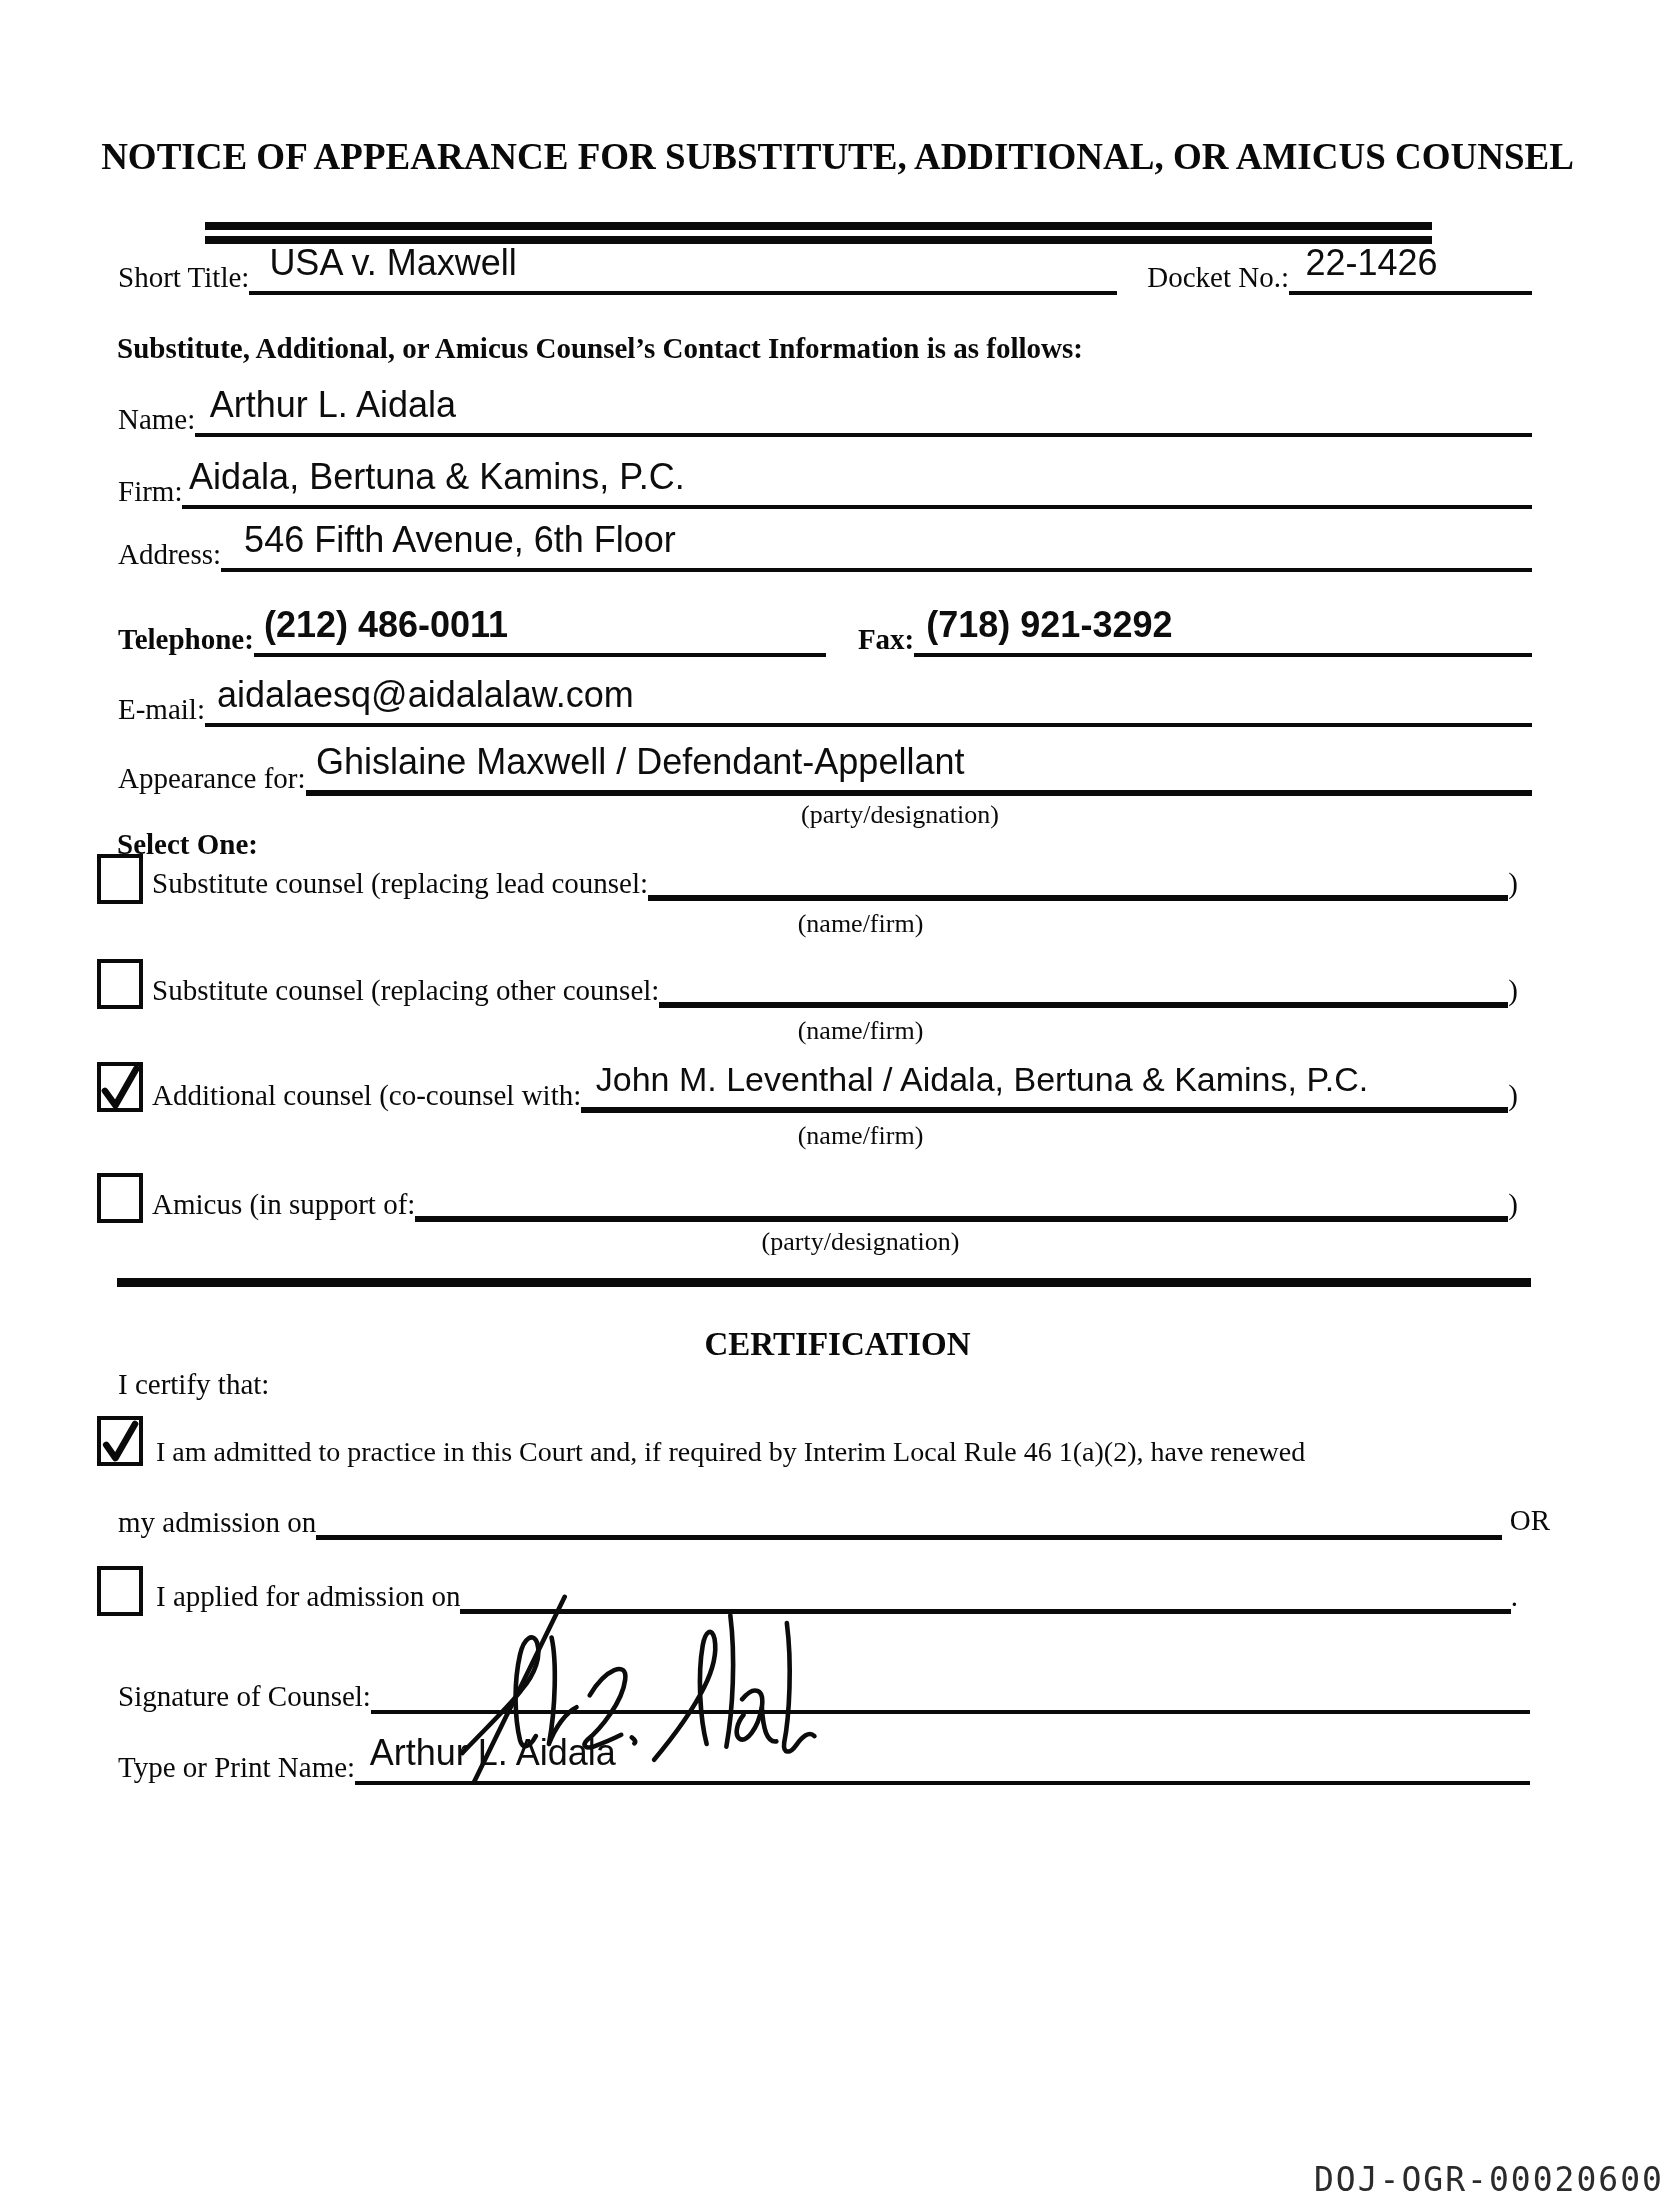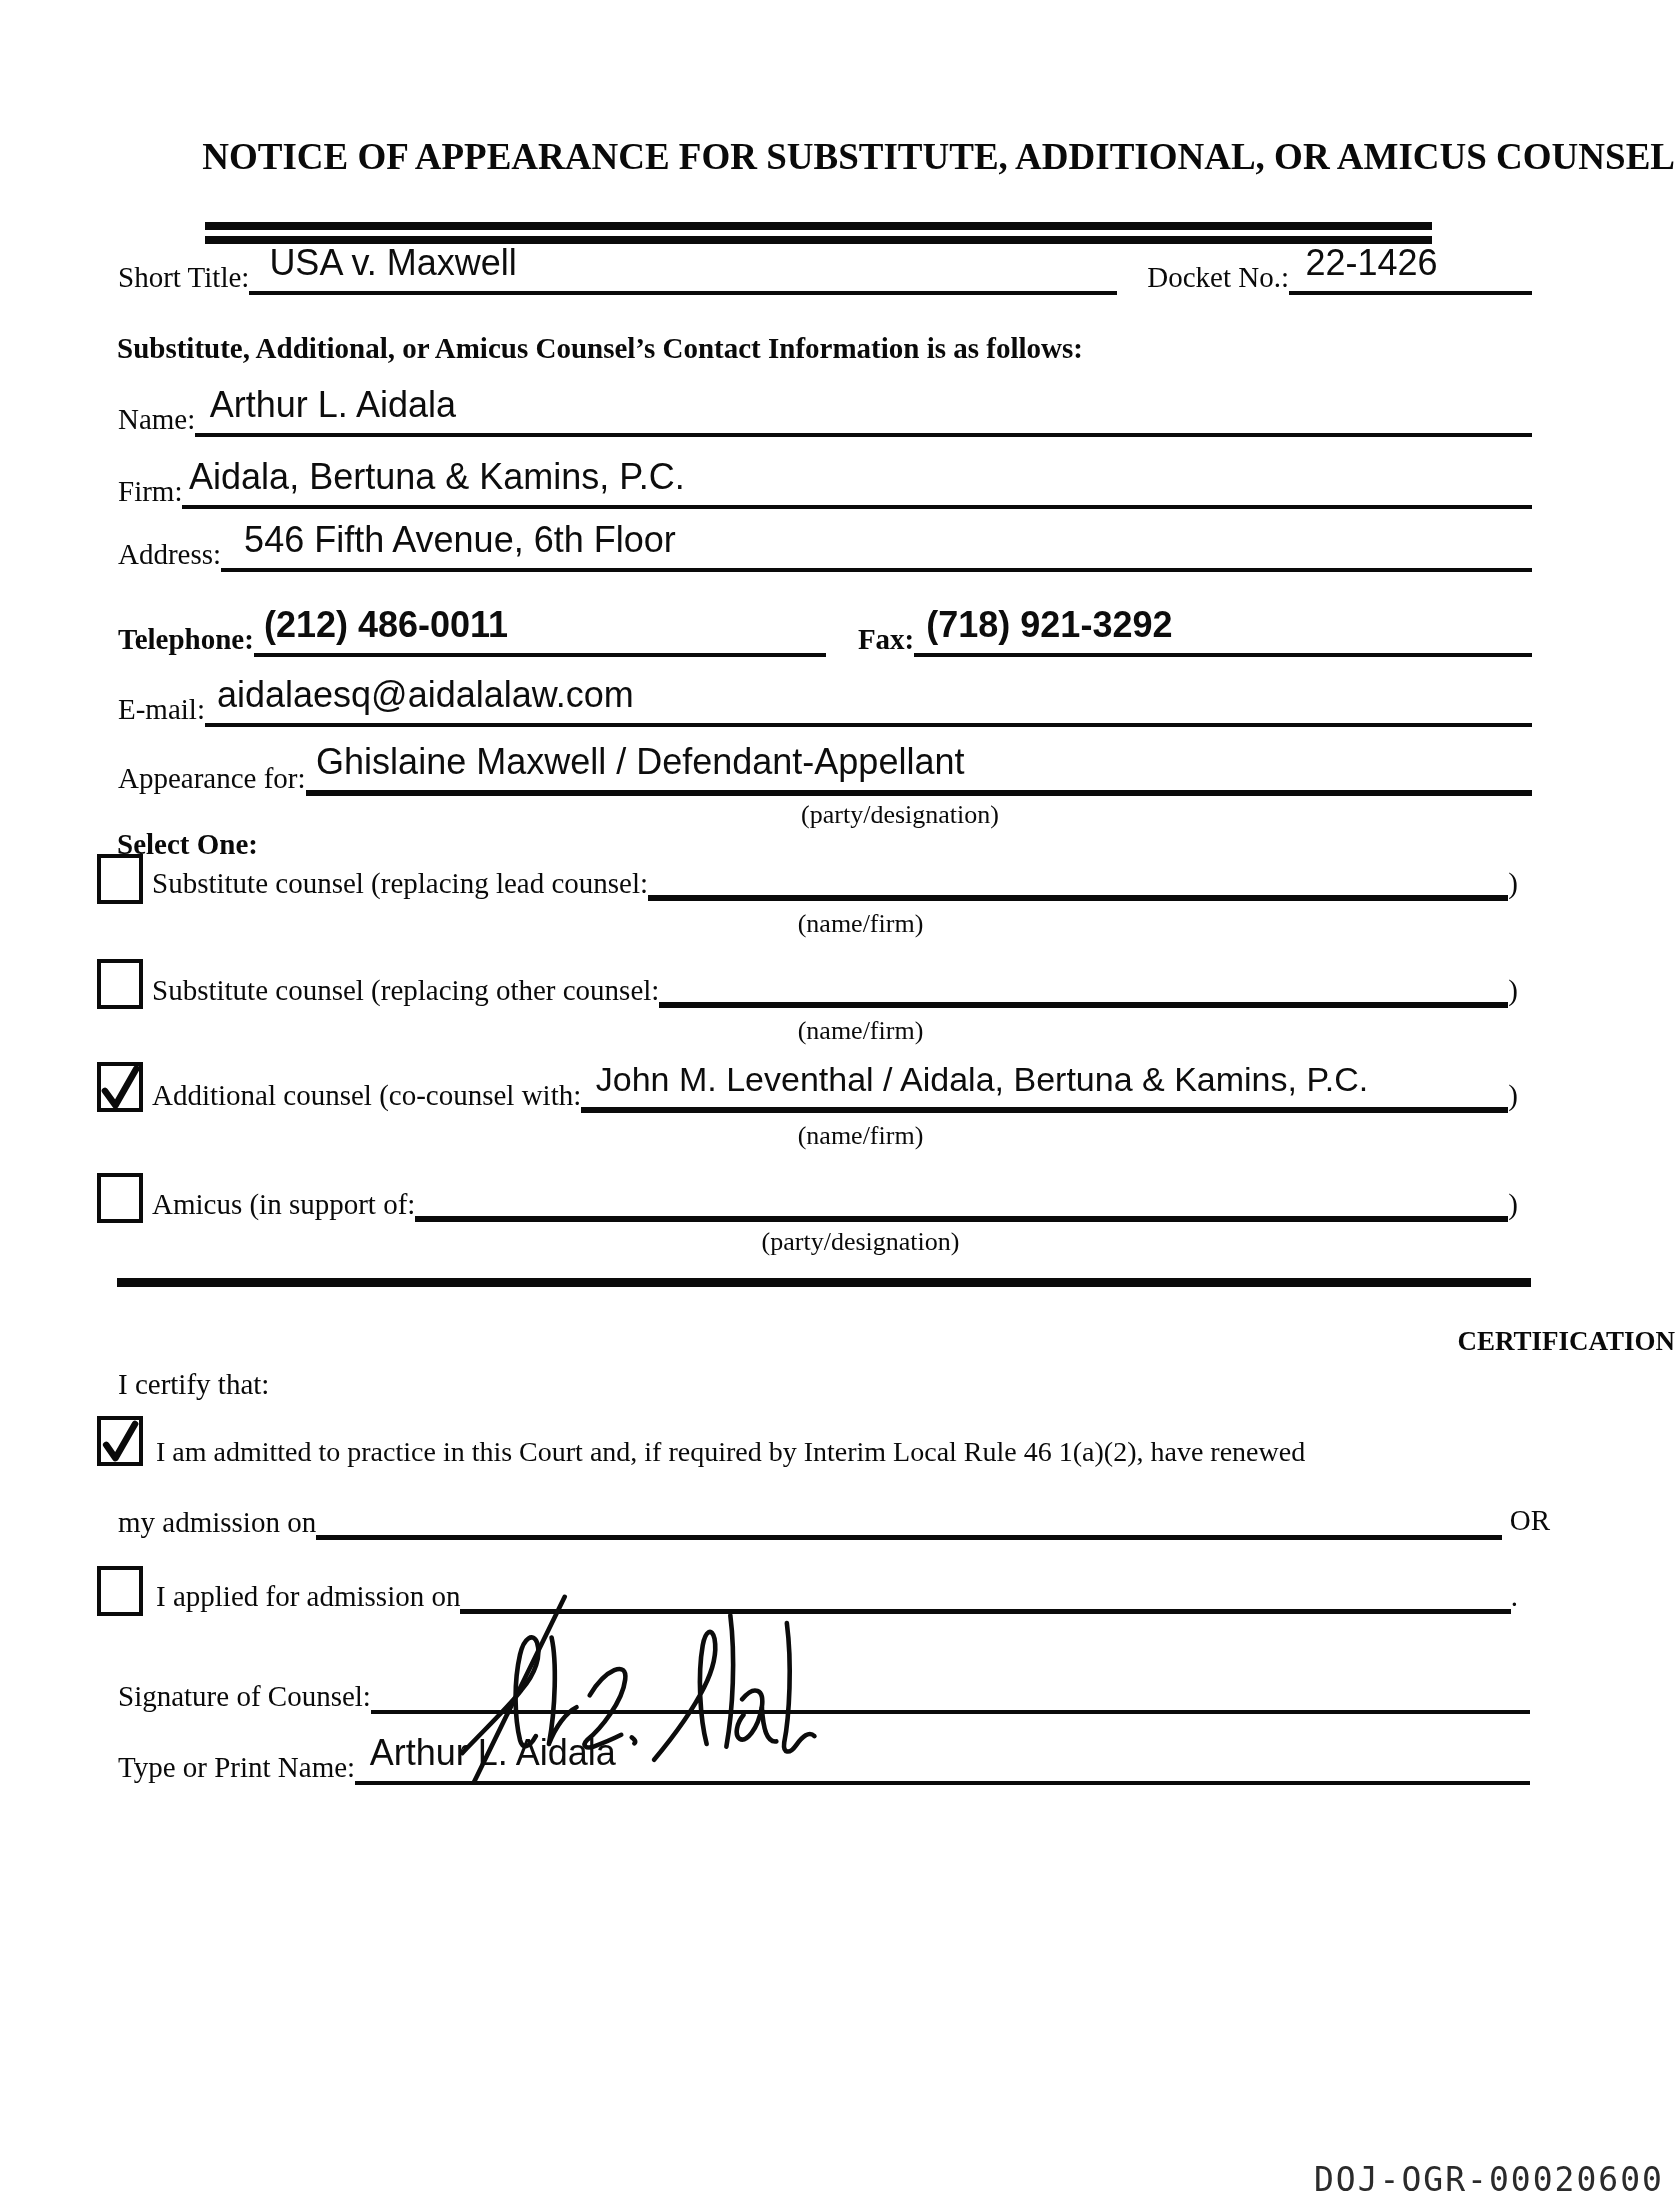--- a/index.html
+++ b/index.html
@@ -18,33 +18,33 @@
   .val{position:absolute;bottom:6.6px;white-space:nowrap;
        font-family:"Liberation Sans",sans-serif;font-size:36px;color:#0d0d0d;}
   .opt-row{display:flex;align-items:flex-end;}
   .opt-row .blank{border-bottom-width:6px;}
   .opt-val{font-size:34px;bottom:8px;}
   .close-paren{font-size:29px;padding-bottom:1.3px;white-space:nowrap;}
   .hint{font-size:26px;text-align:center;}
   .checkbox{border:4.6px solid #0a0a0a;background:#fff;width:38px;height:42px;}
   .checkbox svg{overflow:visible;display:block;}
   .thick-rule{background:#0a0a0a;height:9.2px;}
-  .cert-title{font-size:27px;font-weight:bold;text-align:right;}
+  .cert-title{font-size:33px;font-weight:bold;}
   .body-text{font-size:28px;white-space:nowrap;}
   .or-label{font-size:29px;padding-bottom:2.6px;margin-left:8px;white-space:nowrap;}
   .footer-id{font-family:"DejaVu Sans Mono",monospace;font-size:33px;letter-spacing:2px;color:#2b2b2b;}
   .sig-svg{overflow:visible;}
 </style>
 </head>
 <body>
 
 <div class="page">
 
 
-  <div class="abs center doc-title" style="top:135px;text-align:right;">NOTICE OF APPEARANCE FOR SUBSTITUTE, ADDITIONAL, OR AMICUS COUNSEL</div>
+  <div class="abs center doc-title" style="top:135px;">NOTICE OF APPEARANCE FOR SUBSTITUTE, ADDITIONAL, OR AMICUS COUNSEL</div>
 
   <div class="abs" style="left:205px;top:222px;width:1227px;">
     <div class="rule-bar"></div>
     <div class="rule-bar" style="margin-top:6px;"></div>
   </div>
 
   <div class="abs field-row" style="left:118px;top:244px;width:1414px;height:51px;">
     <span class="lbl">Short Title:</span>
     <div class="blank">
       <span class="val" style="left:20px;">USA v. Maxwell</span>

